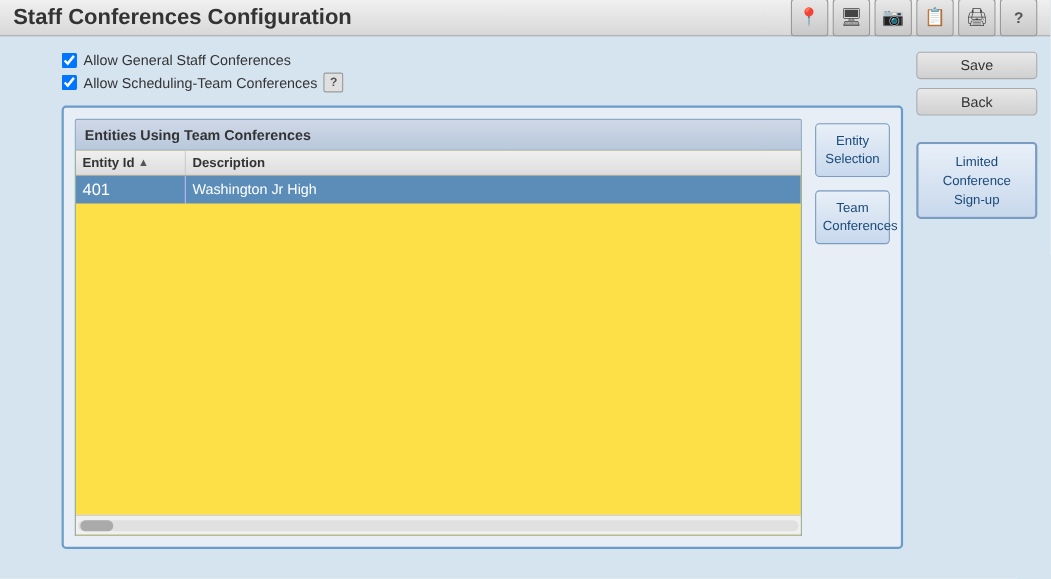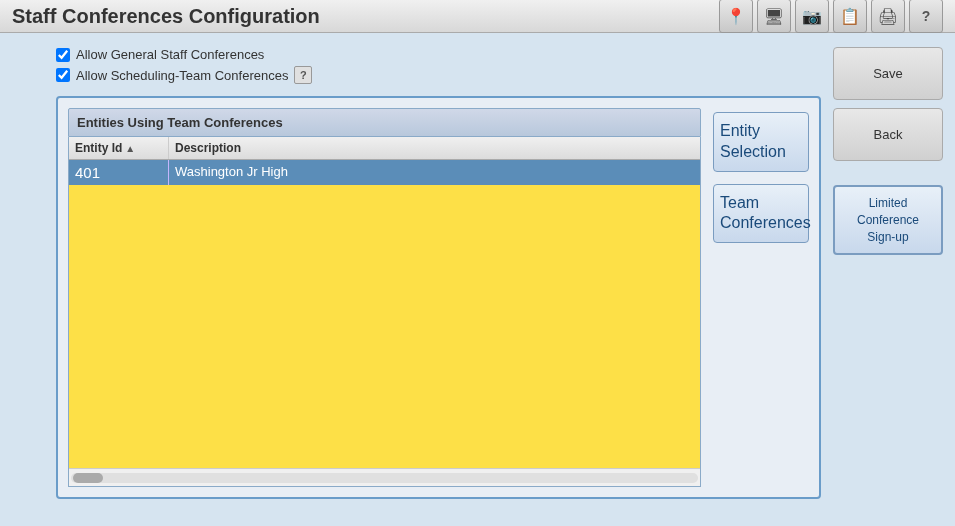--- a/index.html
+++ b/index.html
@@ -213,42 +213,42 @@
 
     
     .buttons-panel {
       display: flex;
       flex-direction: column;
       gap: 12px;
       padding-top: 4px;
       align-items: center;
     }
     .action-btn {
-      width: 96px;
+      width: 68px;
       padding: 8px 6px;
       background: linear-gradient(180deg, #e8f0f8 0%, #c8d8ec 100%);
       border: 1px solid #7a9cc0;
       border-radius: 4px;
       cursor: pointer;
-      text-align: left;
-      font-size: 16px;
+      text-align: center;
+      font-size: 12px;
       color: #1a4a7a;
       line-height: 1.3;
     }
 
     
     .right-panel {
       width: 110px;
       display: flex;
       flex-direction: column;
       gap: 8px;
       padding-top: 4px;
     }
     .side-btn {
-      padding: 18px 12px;
+      padding: 4px 12px;
       background: linear-gradient(180deg, #e8e8e8 0%, #d0d0d0 100%);
       border: 1px solid #aaa;
       border-radius: 4px;
       cursor: pointer;
       text-align: center;
       font-size: 13px;
       color: #333;
     }
     .side-btn-limited {
       padding: 8px 10px;

